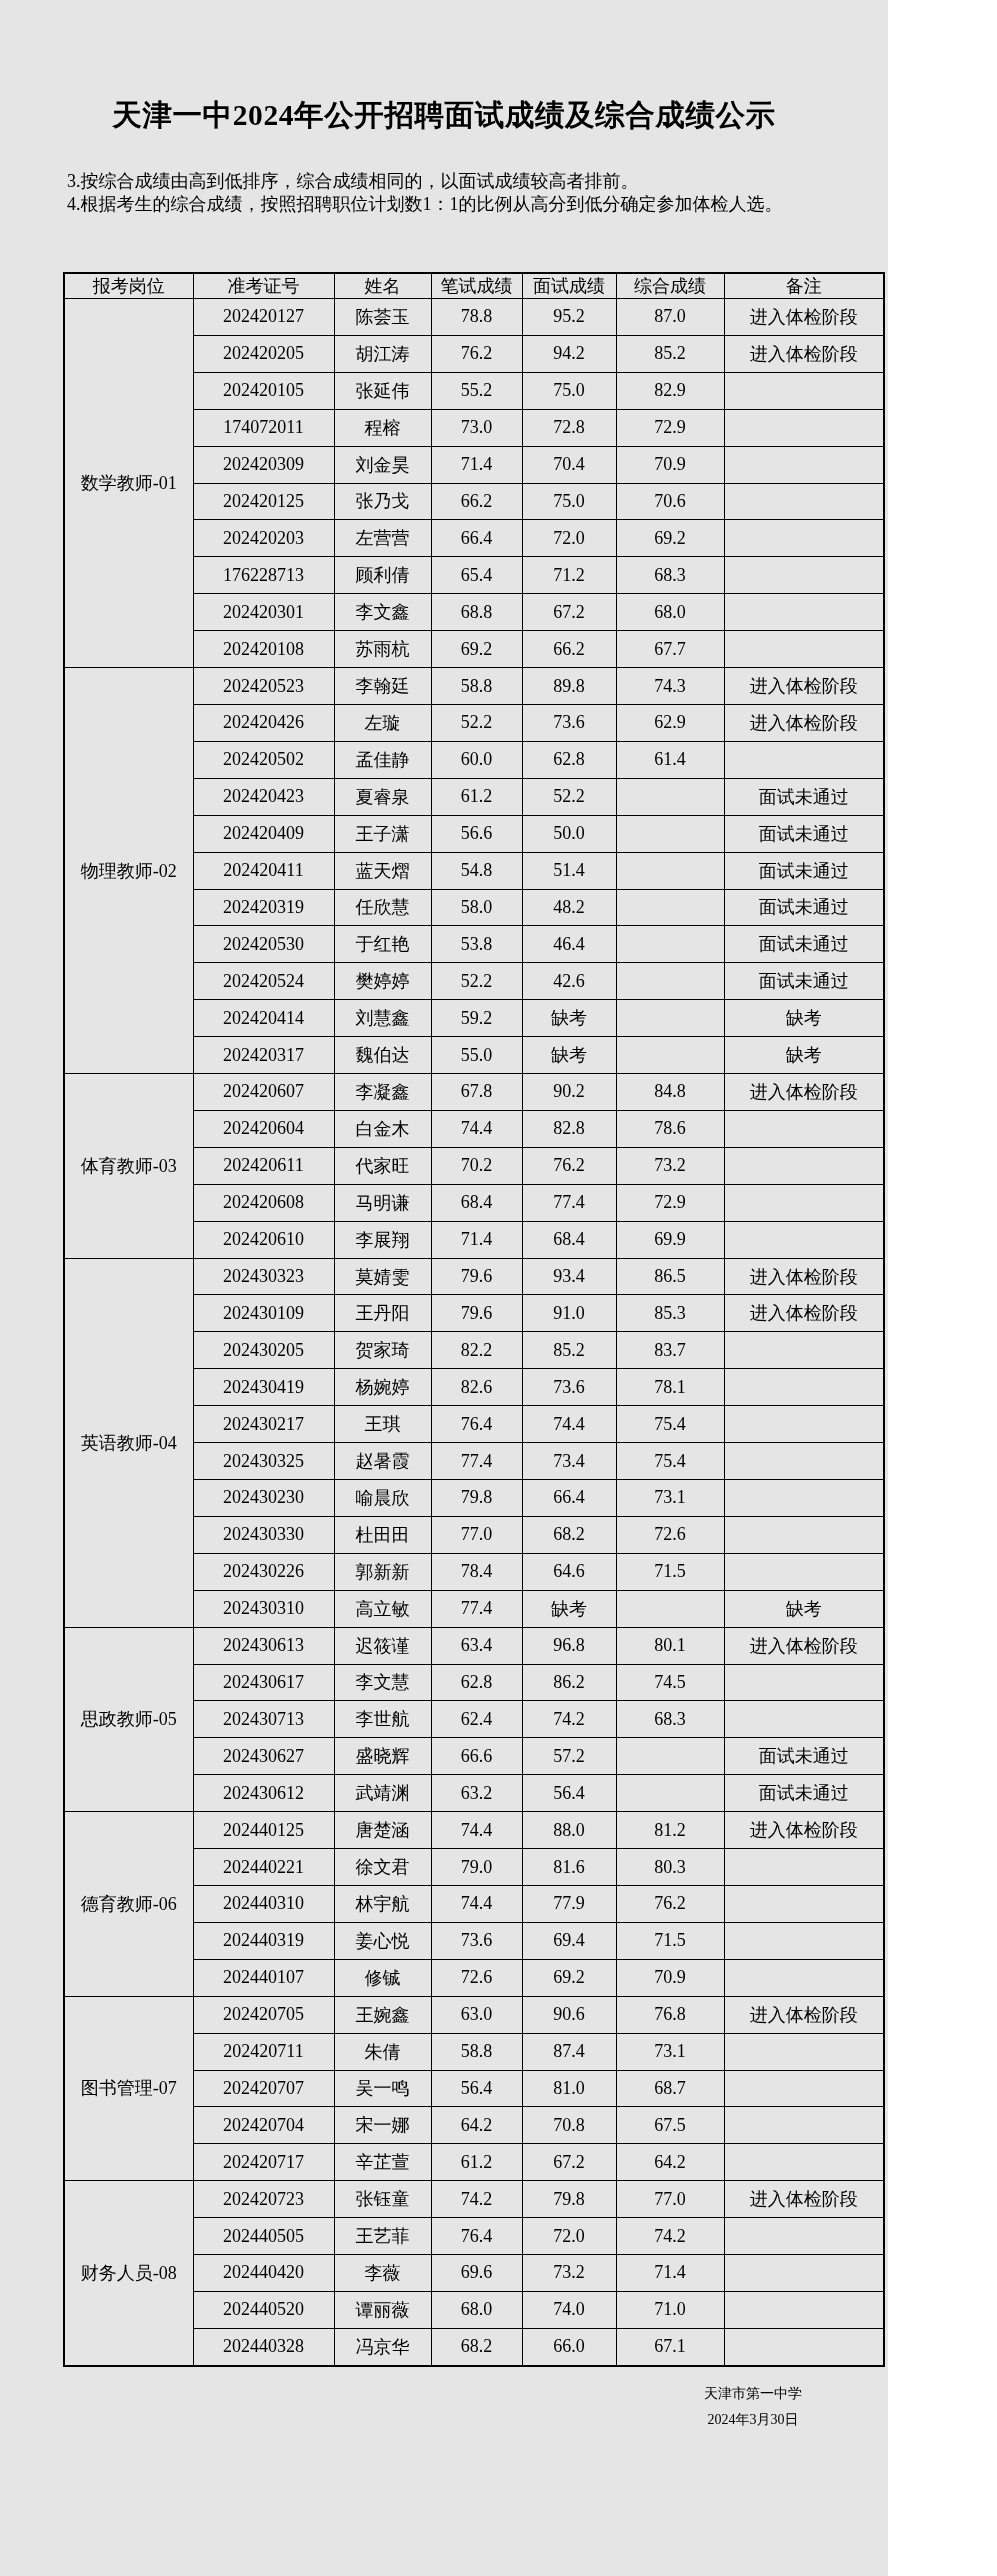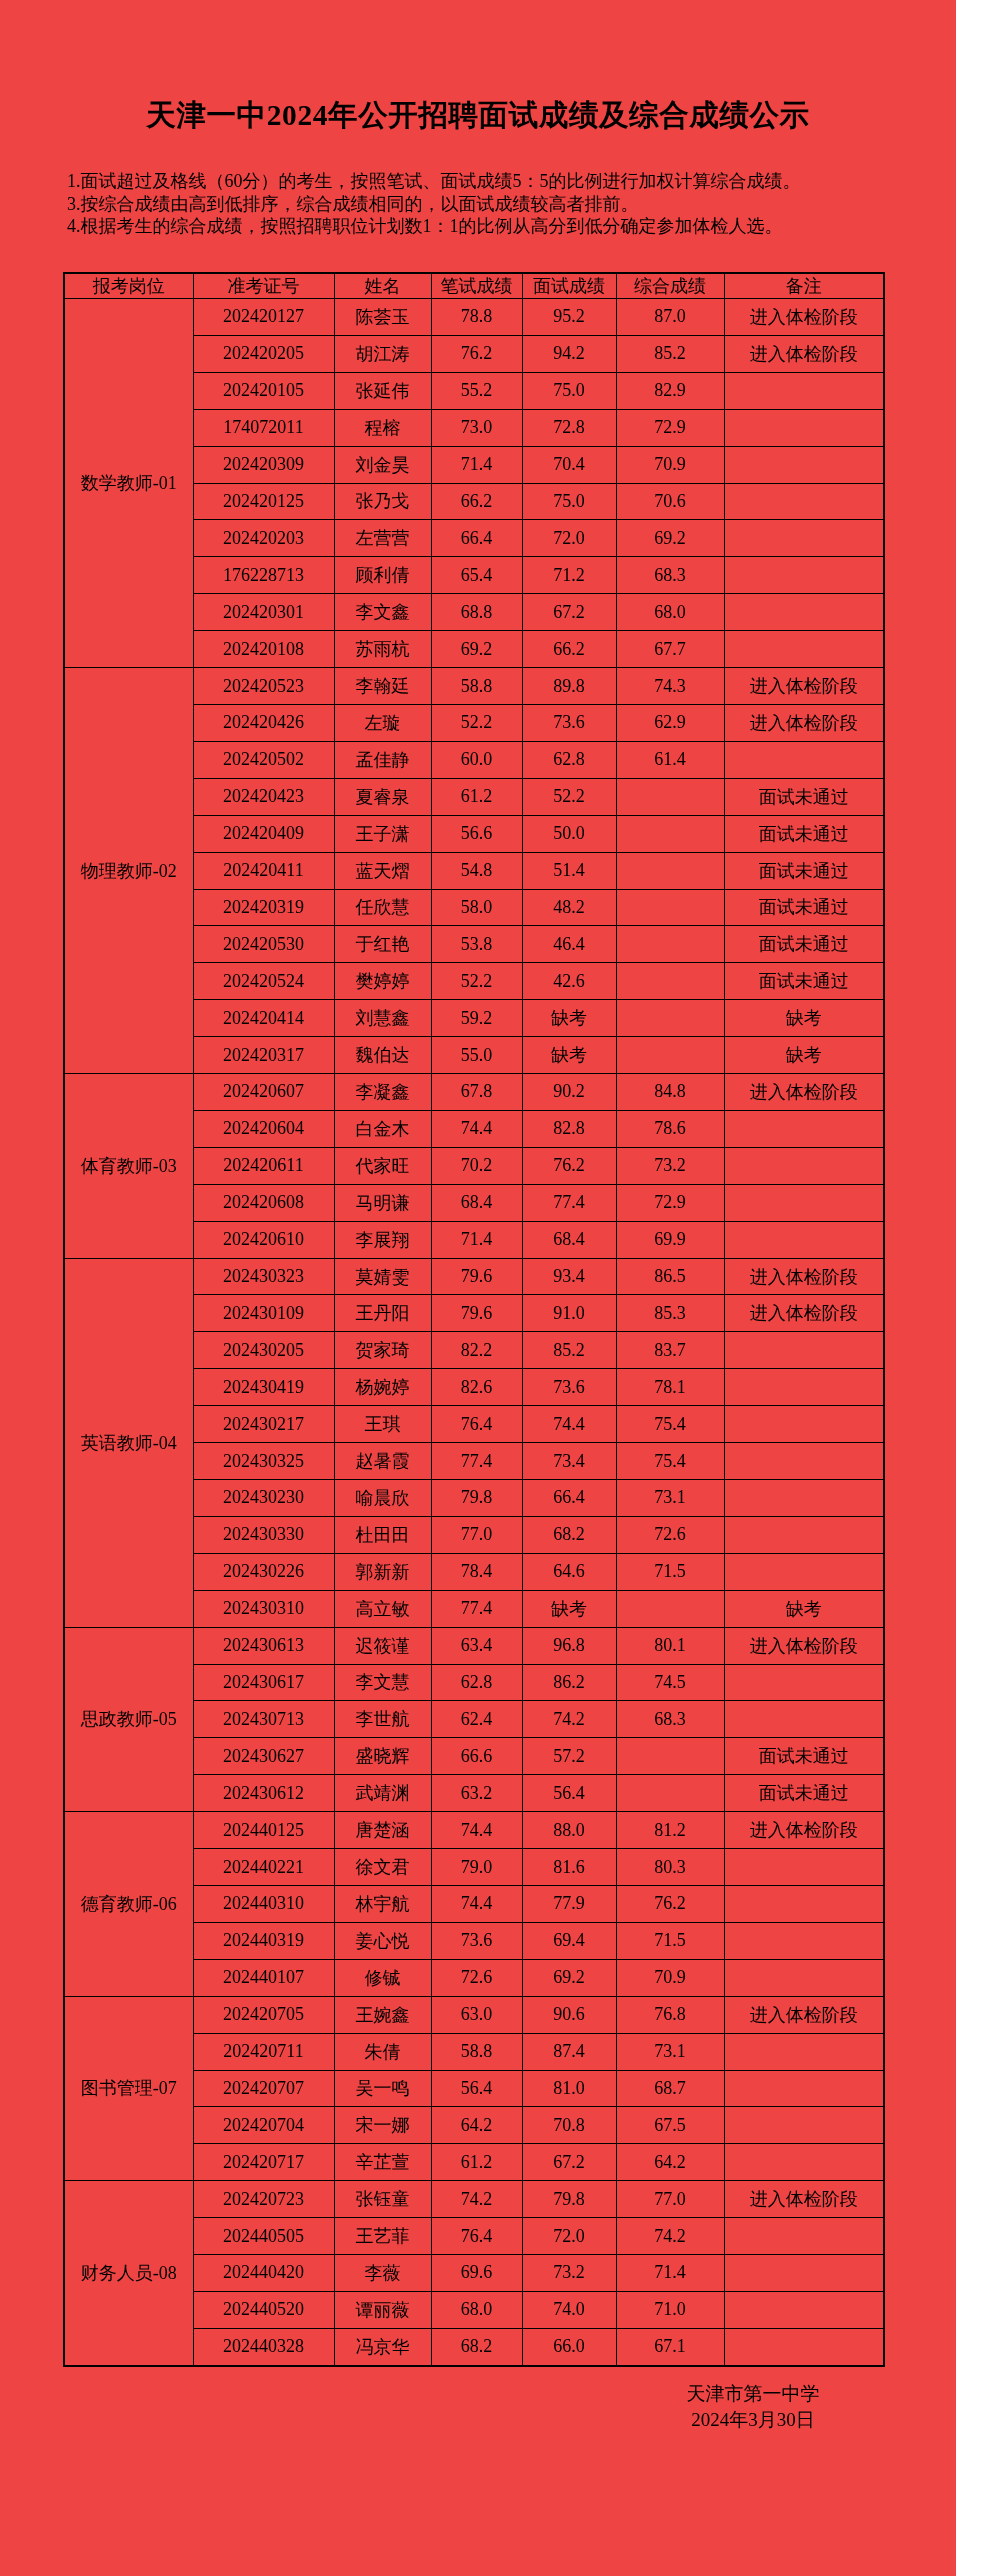--- a/index.html
+++ b/index.html
@@ -1,20 +1,20 @@
 <!DOCTYPE html>
 <html style="font-size:10px"><head>
 <meta charset="utf-8">
 <style>
   html,body{margin:0;padding:0;background:#ffffff;}
   .page{
     position:relative;
-    width:956px;
+    width:888px;
     height:2576px;
-    background:#ef4444;
+    background:#e5e5e5;
     color:#000000;
     font-family:"Liberation Serif","DejaVu Serif",serif;
     overflow:hidden;
   }
   .title{
     position:absolute;
     top:96px;
     left:0;
     width:100%;
     margin:0;
@@ -61,33 +61,32 @@
   }
   table.results tr.group-start td{
     border-top:1.9px solid #000;
   }
   .footer{
     position:absolute;
     top:2381px;
     left:602px;
     width:302px;
     text-align:center;
-    font-size:19px;
+    font-size:14px;
     line-height:26px;
   }
 </style>
 </head>
 <body>
 
 <div class="page">
 
   <h1 class="title">天津一中2024年公开招聘面试成绩及综合成绩公示</h1>
 
   <div class="notes">
-    <div class="note-line">1.面试超过及格线（60分）的考生，按照笔试、面试成绩5：5的比例进行加权计算综合成绩。</div>
     <div class="note-line">3.按综合成绩由高到低排序，综合成绩相同的，以面试成绩较高者排前。</div>
     <div class="note-line">4.根据考生的综合成绩，按照招聘职位计划数1：1的比例从高分到低分确定参加体检人选。</div>
   </div>
 
   <table class="results">
     <colgroup>
       <col style="width:129px">
       <col style="width:141px">
       <col style="width:97px">
       <col style="width:91px">

